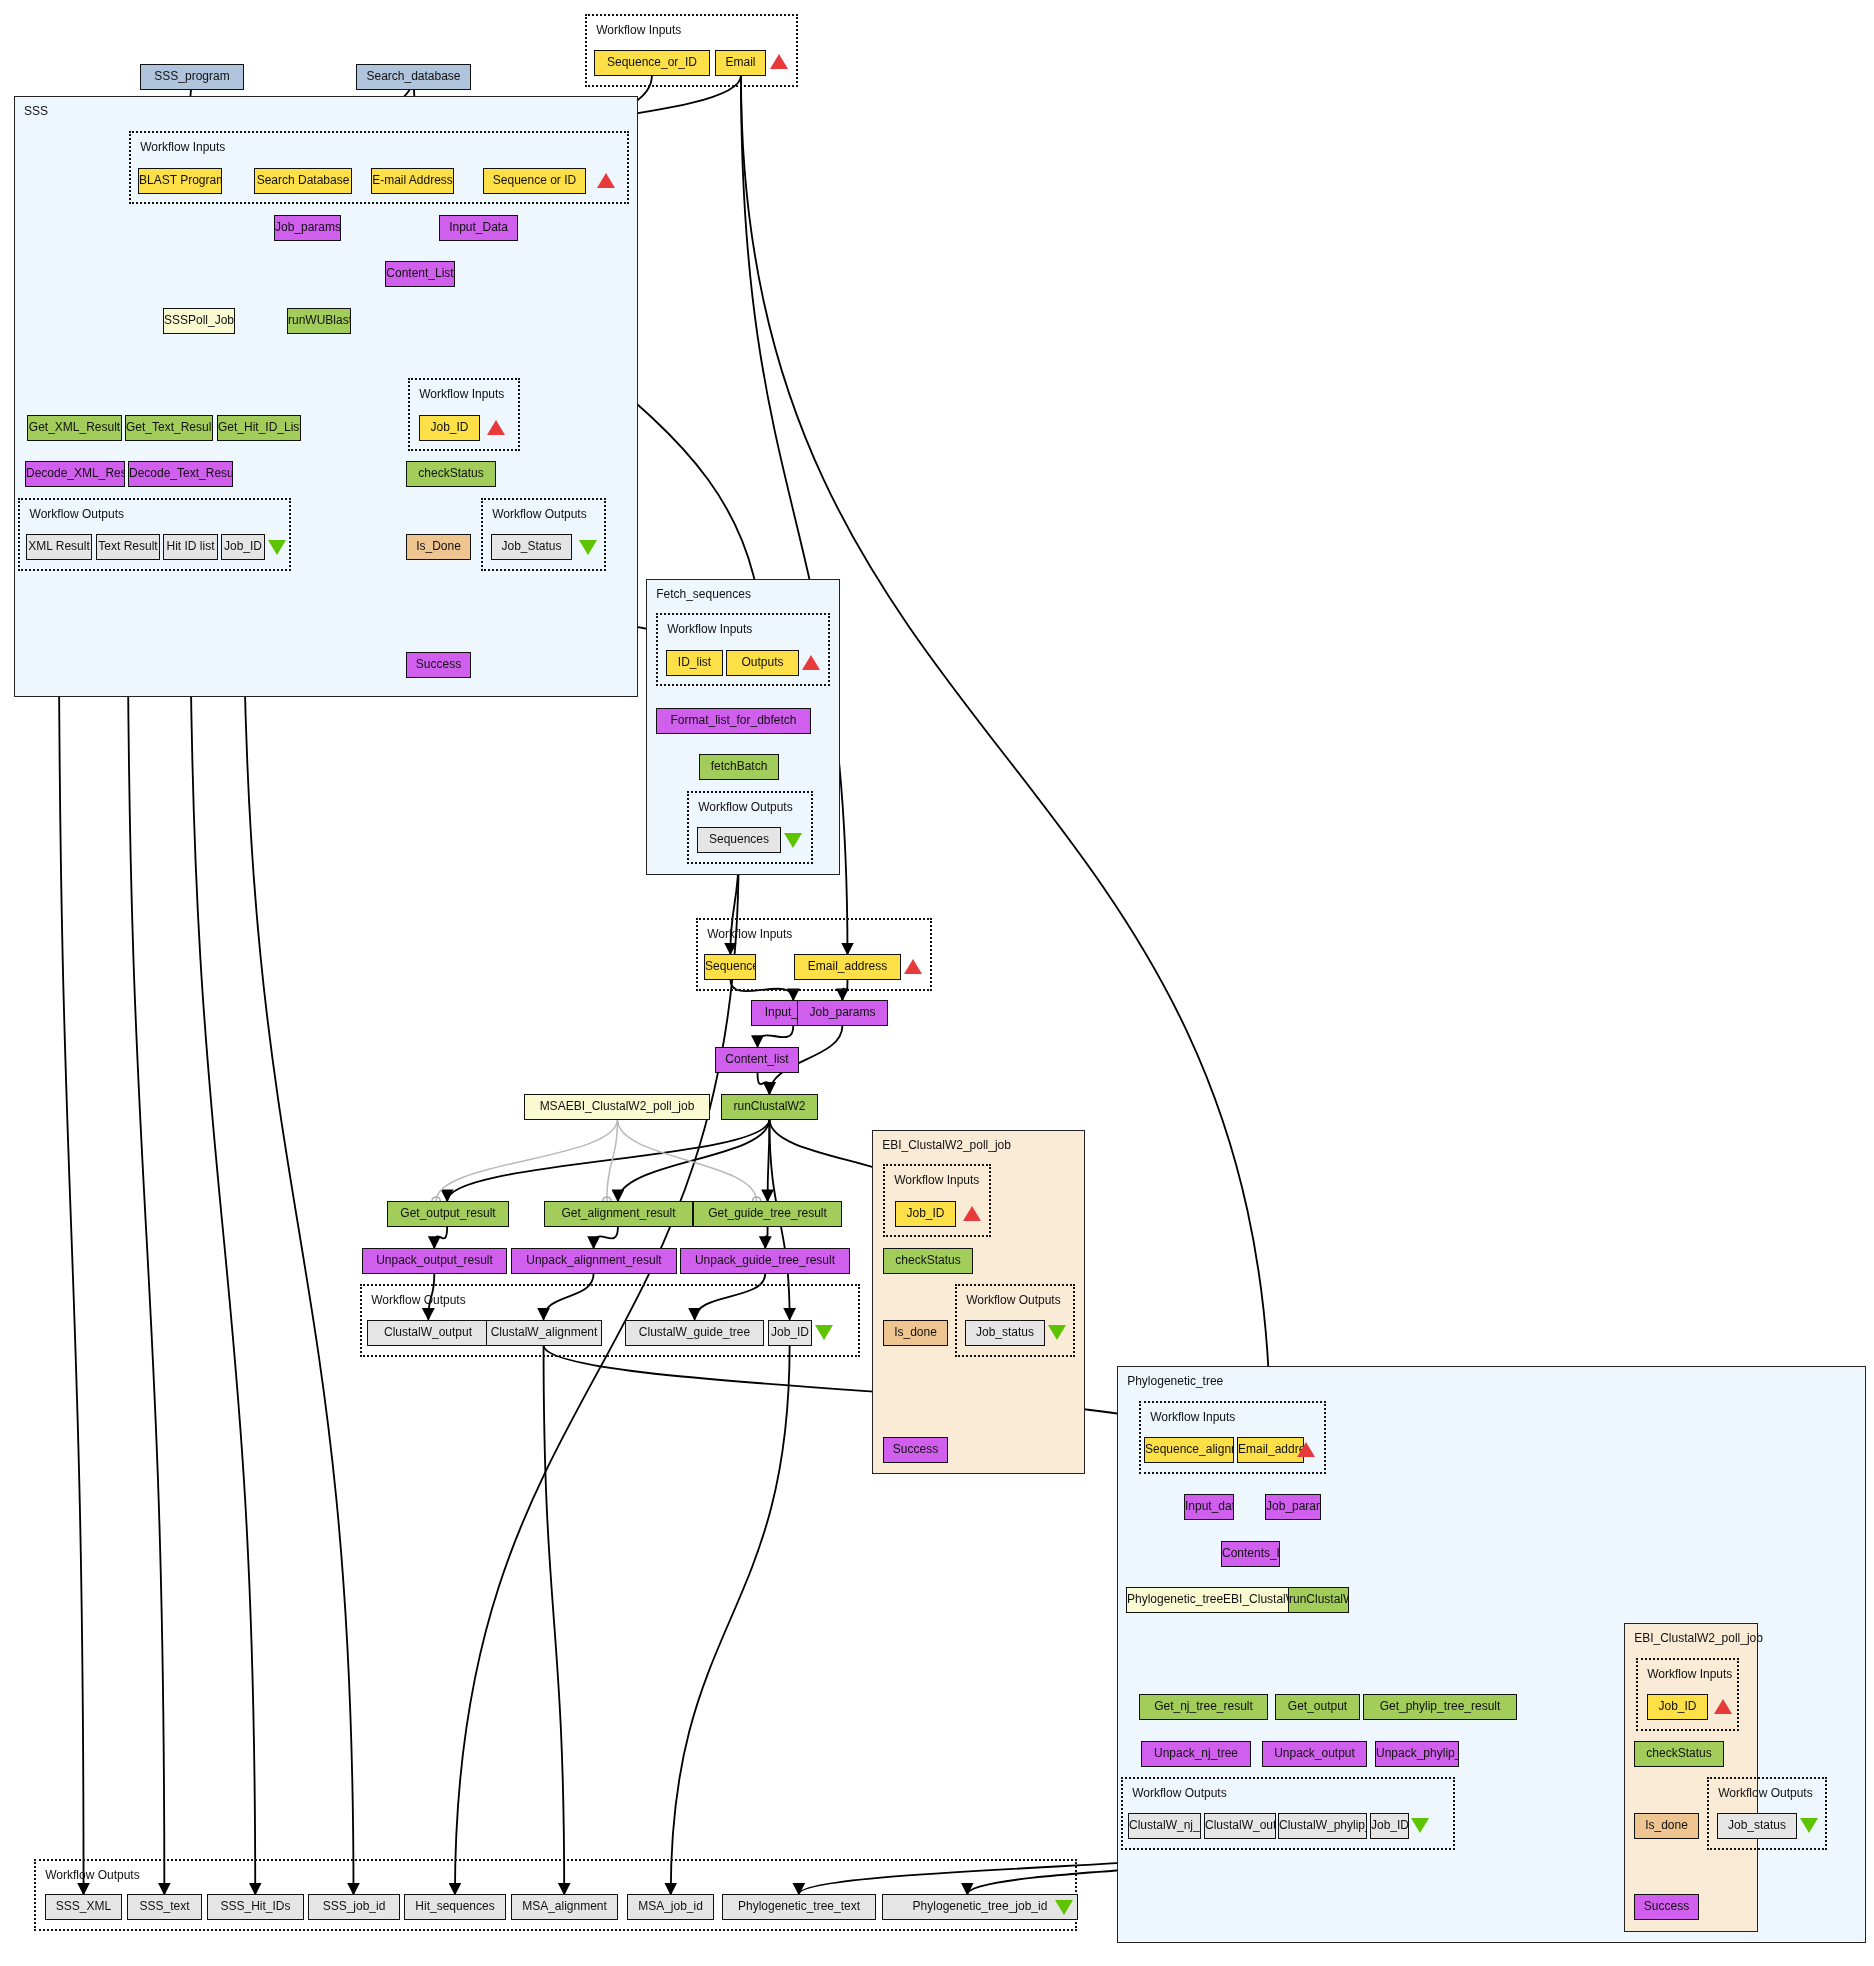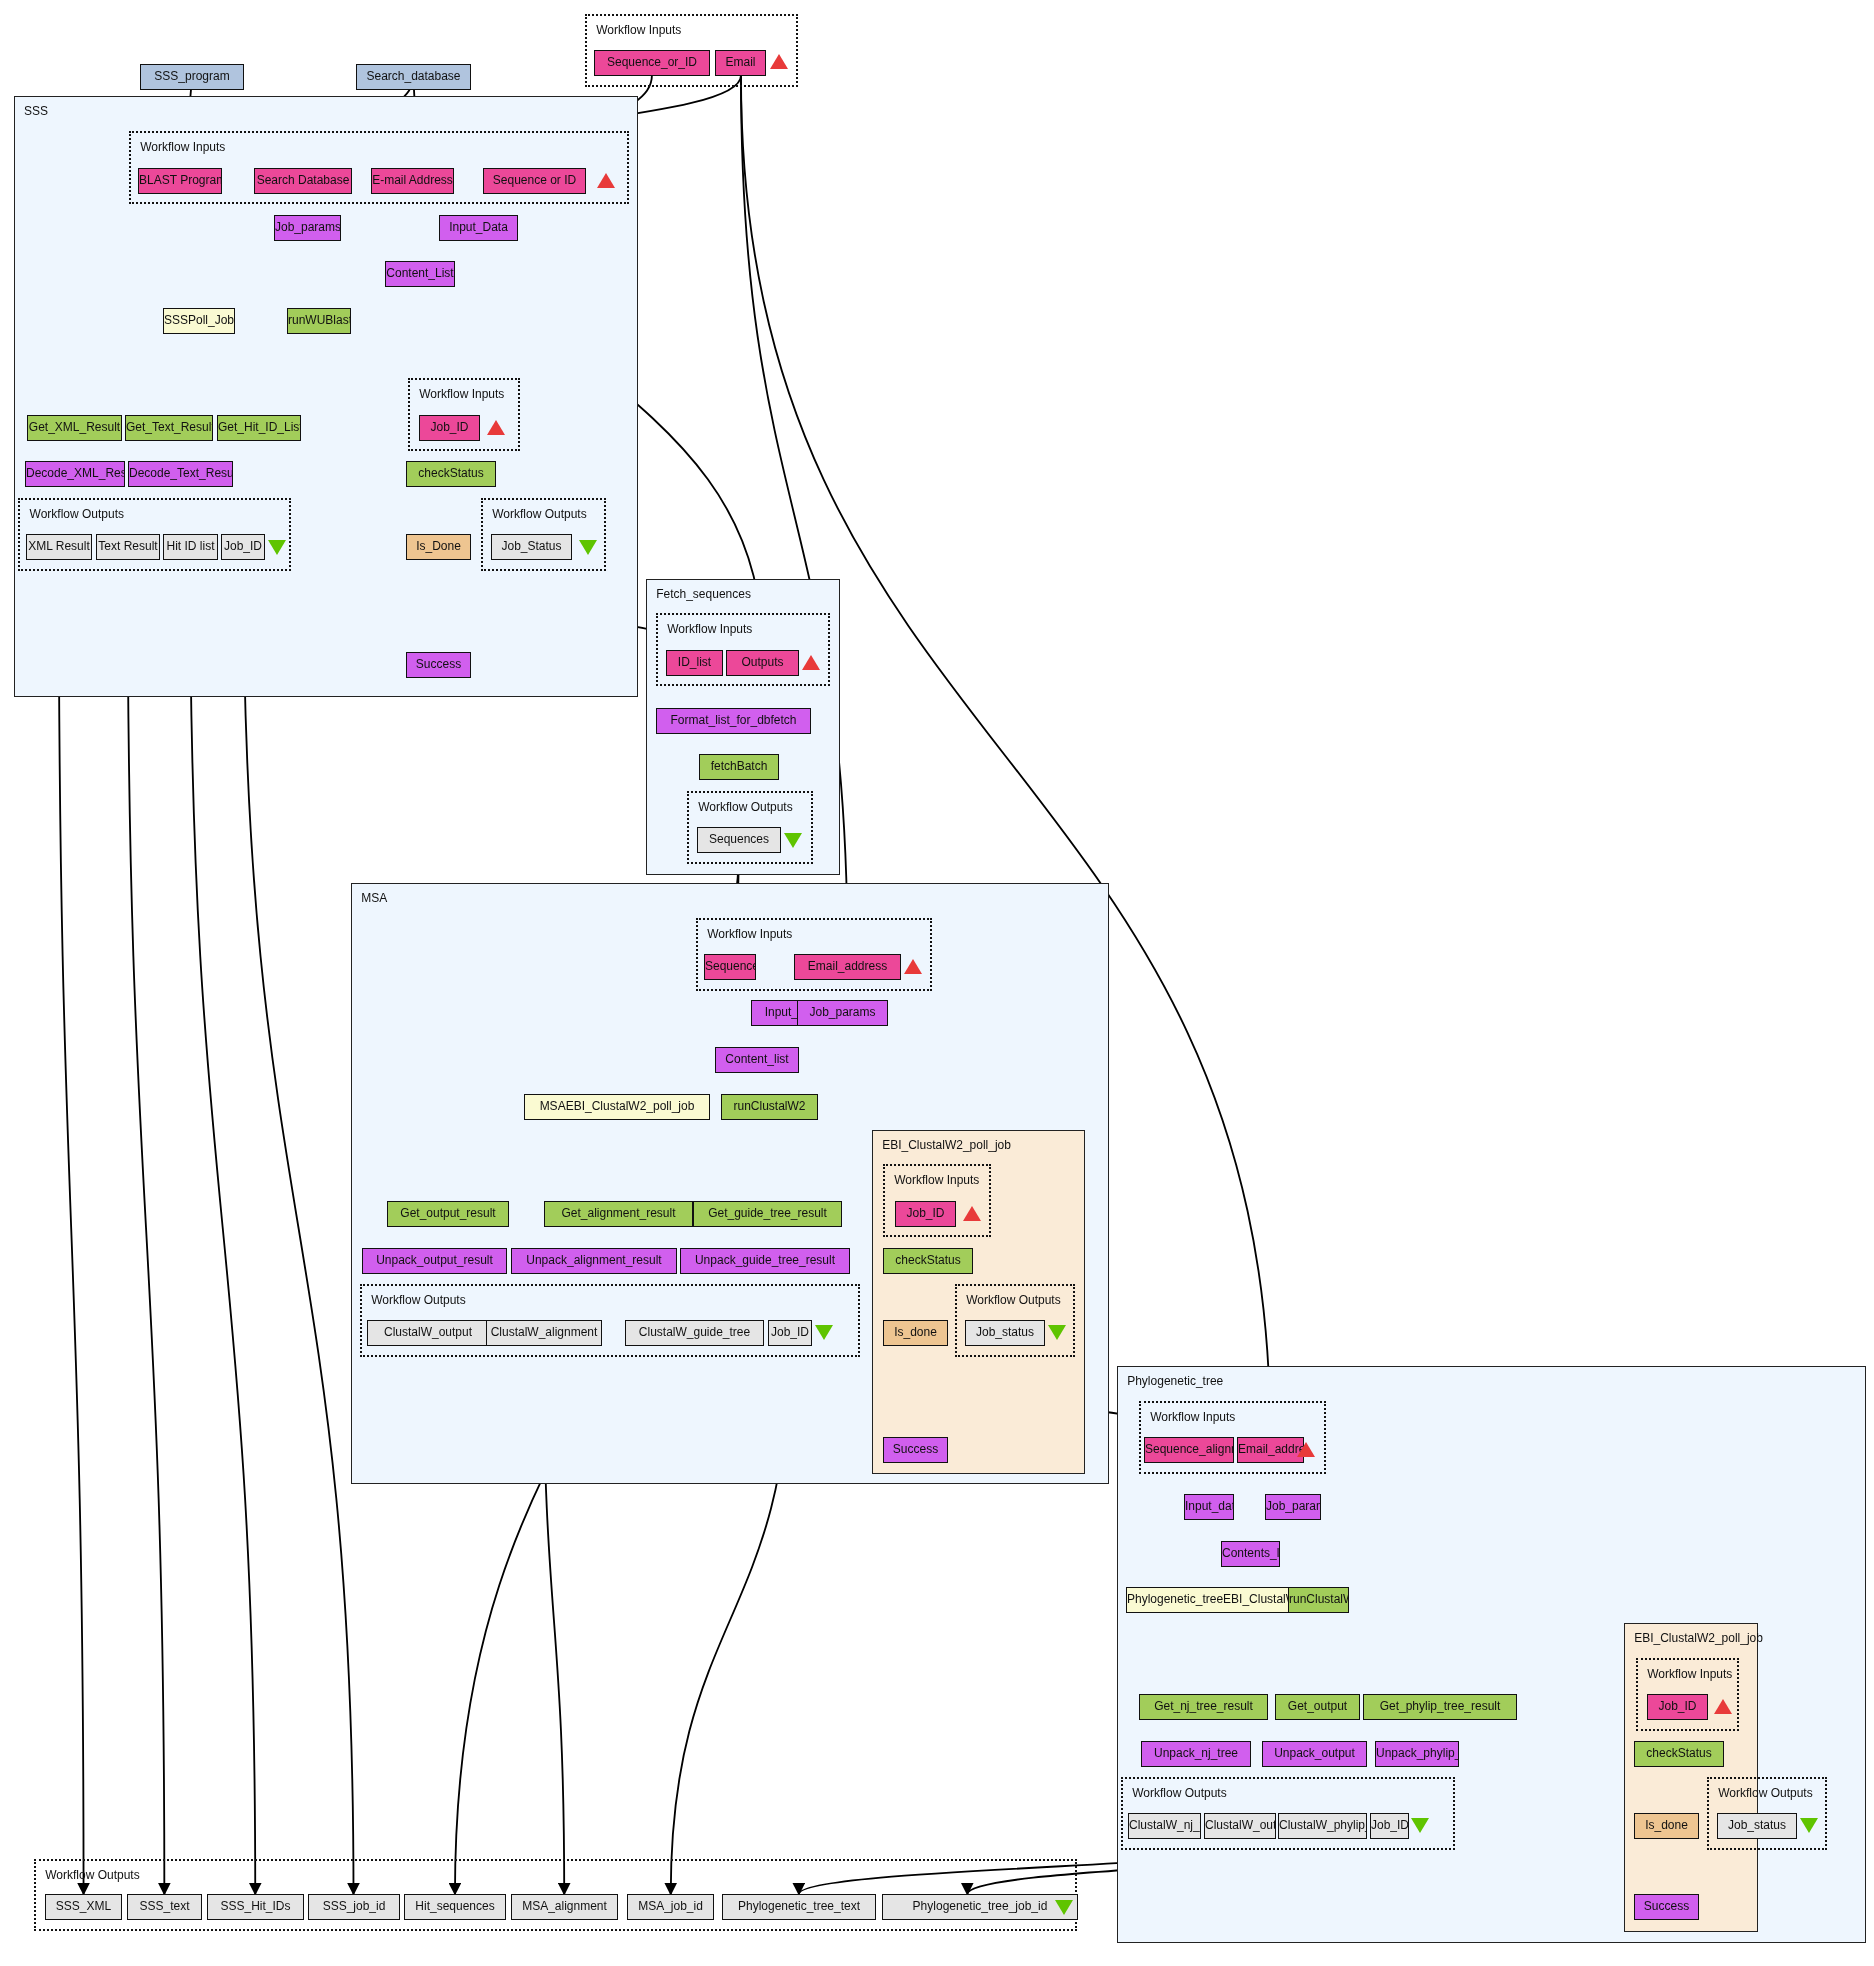--- a/index.html
+++ b/index.html
@@ -8,21 +8,21 @@
   #diagram { position: absolute; left: 0; top: 0; width: 1874px; height: 1966px; }
   .cluster { position: absolute; box-sizing: border-box; border: 1.8px solid #222; }
   .cluster.wf { background: #eef6fe; }
   .cluster.poll { background: #faebd7; }
   .cluster.io { border: 2.8px dotted #111; background: transparent; }
   .clabel { position: absolute; left: 9.2px; top: 7.3px; font-size: 12px; color: #111; white-space: nowrap; }
   .node { position: absolute; box-sizing: border-box; border: 1.8px solid #111; height: 26px;
           font-size: 12px; line-height: 22px; text-align: center; color: #111; white-space: nowrap;
           overflow: hidden; }
   .n-top { background: #b0c4de; margin-top: 14px; }
-  .n-in { background: #ec4899; }
+  .n-in { background: #fde047; }
   .n-out { background: #e5e5e5; }
   .n-local { background: #d15fee; }
   .n-svc { background: #a2cd5a; }
   .n-merge { background: #fafad2; }
   .n-done { background: #eec591; }
   .tri { position: absolute; width: 0; height: 0; }
   .tri.up { border-left: 9.2px solid transparent; border-right: 9.2px solid transparent; border-bottom: 15.6px solid #e83a3a; }
   .tri.down { border-left: 9.2px solid transparent; border-right: 9.2px solid transparent; border-top: 15.6px solid #5fc400; }
   svg#edges { position: absolute; left: 0; top: 0; pointer-events: none; }
 </style>
@@ -204,23 +204,20 @@
   <div class="node n-in" style="left:726px;top:650px;width:73px;">Outputs</div>
   <div class="tri up" style="left:802px;top:655px;"></div>
   <div class="node n-local" style="left:656px;top:708px;width:155px;">Format_list_for_dbfetch</div>
   <div class="node n-svc" style="left:699px;top:754px;width:80px;">fetchBatch</div>
   <div class="cluster io" style="left:687px;top:791px;width:126px;height:73px;">
     <span class="clabel">Workflow Outputs</span>
   </div>
   <div class="node n-out" style="left:697px;top:827px;width:84px;">Sequences</div>
   <div class="tri down" style="left:784px;top:833px;"></div>
 
-  <div class="cluster wf" style="left:351px;top:883px;width:758px;height:601px;">
-    <span class="clabel">MSA</span>
-  </div>
   <div class="cluster io" style="left:696px;top:918px;width:236px;height:73px;">
     <span class="clabel">Workflow Inputs</span>
   </div>
   <div class="node n-in" style="left:704px;top:954px;width:52px;">Sequences</div>
   <div class="node n-in" style="left:794px;top:954px;width:107px;">Email_address</div>
   <div class="tri up" style="left:904px;top:959px;"></div>
   <div class="node n-local" style="left:751px;top:1000px;width:84px;">Input_data</div>
 
   <div class="node n-local" style="left:797px;top:1000px;width:91px;">Job_params</div>
   <div class="node n-local" style="left:715px;top:1047px;width:84px;">Content_list</div>

